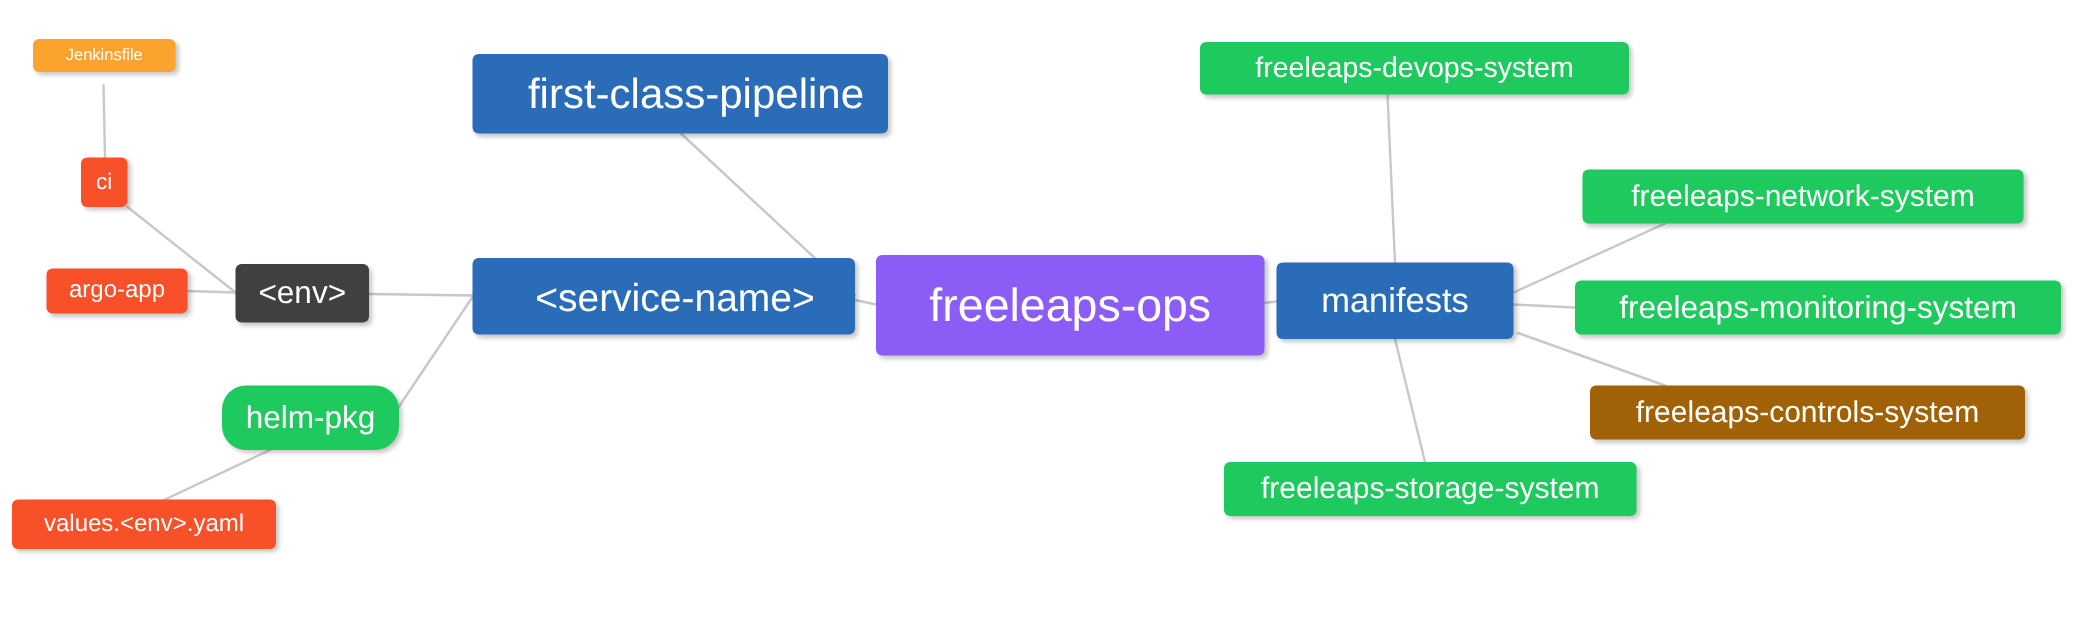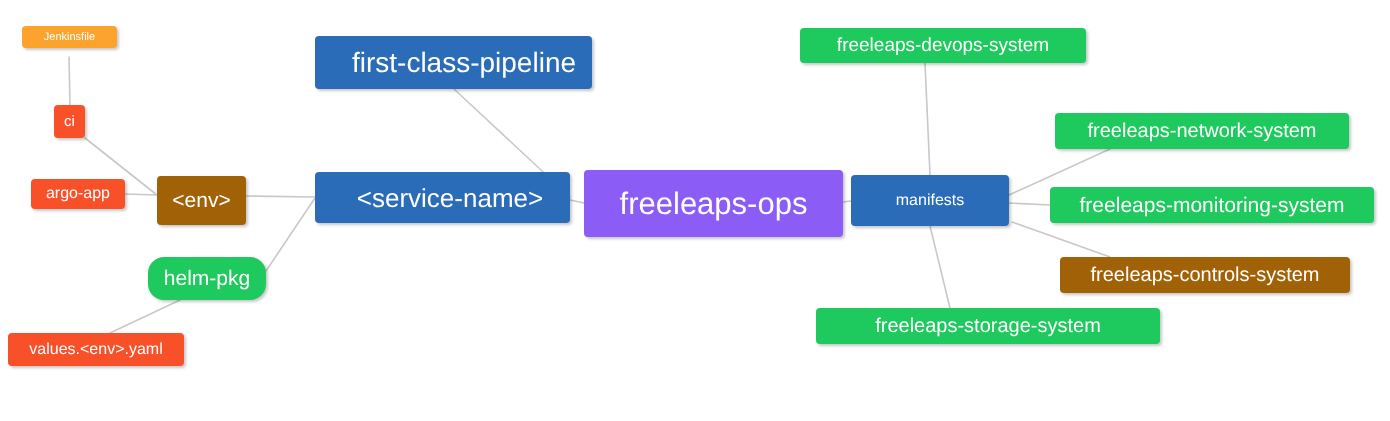--- a/index.html
+++ b/index.html
@@ -69,50 +69,50 @@
   <div id="nodes">
       <div class="node" style="left: 22px; top: 26px; width: 95px; height: 22px; background: rgb(251, 163, 44); font-size: 11px;">
         <span class="node-label">Jenkinsfile</span>
       </div>
       <div class="node" style="left: 54px; top: 105px; width: 31px; height: 33px; background: rgb(248, 81, 42); font-size: 15px;">
         <span class="node-label">ci</span>
       </div>
       <div class="node" style="left: 31px; top: 179px; width: 94px; height: 30px; background: rgb(248, 81, 42); font-size: 16px;">
         <span class="node-label">argo-app</span>
       </div>
-      <div class="node" style="left: 157px; top: 176px; width: 89px; height: 49px; background: #a16207; font-size: 21px;">
+      <div class="node" style="left: 157px; top: 176px; width: 89px; height: 39px; background: #404040; font-size: 21px;">
         <span class="node-label">&lt;env&gt;</span>
       </div>
       <div class="node" style="left: 148px; top: 257px; width: 118px; height: 43px; background: rgb(30, 201, 94); font-size: 21px; border-radius: 16px;">
         <span class="node-label">helm-pkg</span>
       </div>
       <div class="node" style="left: 8px; top: 333px; width: 176px; height: 33px; background: rgb(248, 81, 42); font-size: 16px;">
         <span class="node-label">values.&lt;env&gt;.yaml</span>
       </div>
       <div class="node" style="left: 315px; top: 36px; width: 277px; height: 53px; background: rgb(43, 108, 184); font-size: 28px; padding-left: 31px;">
         <span class="node-label">first-class-pipeline</span>
       </div>
       <div class="node" style="left: 315px; top: 172px; width: 255px; height: 51px; background: rgb(43, 108, 184); font-size: 26px; padding-left: 25px;">
         <span class="node-label">&lt;service-name&gt;</span>
       </div>
       <div class="node" style="left: 584px; top: 170px; width: 259px; height: 67px; background: #8b5cf6; font-size: 31px;">
         <span class="node-label">freeleaps-ops</span>
       </div>
-      <div class="node" style="left: 851px; top: 175px; width: 158px; height: 51px; background: rgb(43, 108, 184); font-size: 16px; align-items: center;">
+      <div class="node" style="left: 851px; top: 175px; width: 158px; height: 51px; background: rgb(43, 108, 184); font-size: 23px; align-items: center;">
         <span class="node-label">manifests</span>
       </div>
       <div class="node" style="left: 800px; top: 28px; width: 286px; height: 35px; background: rgb(30, 201, 94); font-size: 19px;">
         <span class="node-label">freeleaps-devops-system</span>
       </div>
       <div class="node" style="left: 1055px; top: 113px; width: 294px; height: 36px; background: rgb(30, 201, 94); font-size: 20px;">
         <span class="node-label">freeleaps-network-system</span>
       </div>
       <div class="node" style="left: 1050px; top: 187px; width: 324px; height: 36px; background: rgb(30, 201, 94); font-size: 21px; justify-content: center;">
         <span class="node-label">freeleaps-monitoring-system</span>
       </div>
       <div class="node" style="left: 1060px; top: 257px; width: 290px; height: 36px; background: #a16207; font-size: 20px;">
         <span class="node-label">freeleaps-controls-system</span>
       </div>
-      <div class="node" style="left: 816px; top: 308px; width: 344px; height: 36px; background: rgb(30, 201, 94); font-size: 20px;">
+      <div class="node" style="left: 816px; top: 308px; width: 275px; height: 36px; background: rgb(30, 201, 94); font-size: 20px;">
         <span class="node-label">freeleaps-storage-system</span>
       </div>
     </div>
 </div>
 
 </body></html>

